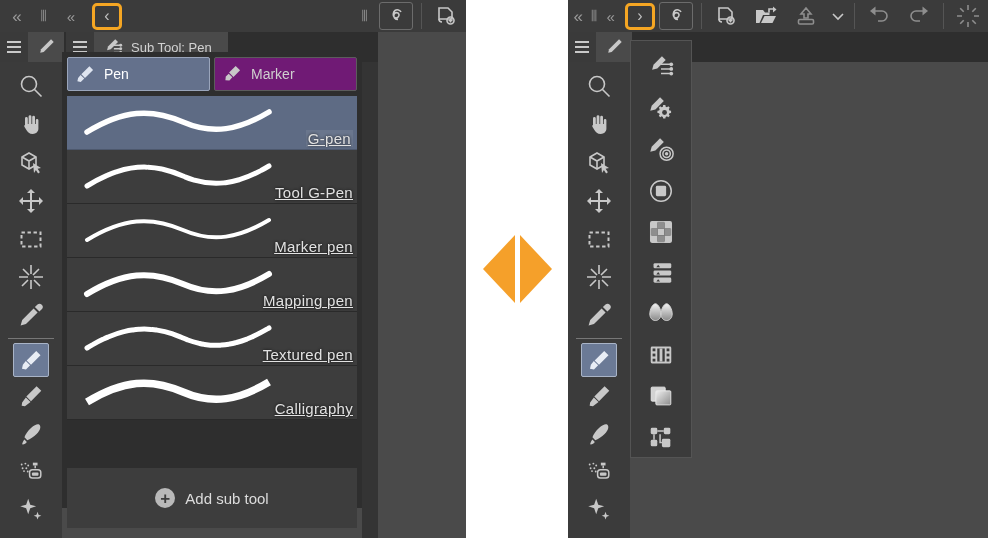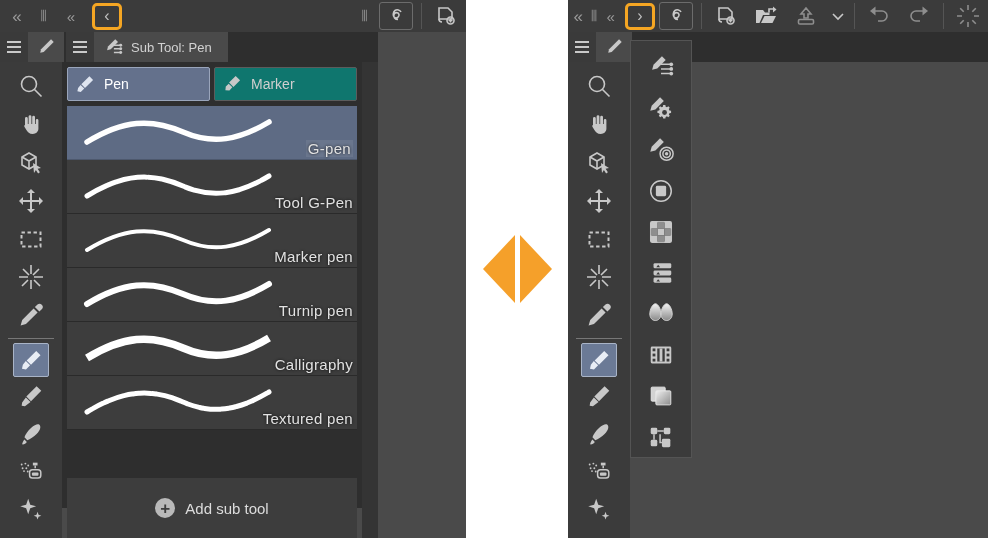--- a/index.html
+++ b/index.html
@@ -103,43 +103,44 @@
     flex: 0 0 auto;
   }
   .tool.sel {
     background: #6b7a96; border: 1px solid #a9b4c7; border-radius: 2px;
     width: 36px; height: 34px;
   }
   .tooldiv { width: 46px; height: 1px; background: #777; margin: 4px 0; }
 
   
   .subtool {
-    position: absolute; left: 62px; top: 62px; width: 300px; bottom: 30px;
+    position: absolute; left: 62px; top: 52px; width: 300px; bottom: 30px;
     background: #2e2e2e; padding: 5px;
   }
   .cat-row { display: flex; gap: 4px; margin-bottom: 5px; }
   .cat {
     flex: 1; height: 34px; display: flex; align-items: center; gap: 8px;
     padding-left: 6px; border: 1px solid #5c5c5c; border-radius: 2px;
-    background: #0f766e; color: #cfcfcf; font-size: 14px;
+    background: #701a75; color: #cfcfcf; font-size: 14px;
   }
   .cat.active { background: #64718c; border-color: #9aa5bb; color: #ffffff; }
 
   .brush-list { background: #2e2e2e; }
   .brush {
     position: relative; height: 54px; background: #3d3d3d;
     border-bottom: 1px solid #2a2a2a;
     overflow: hidden;
   }
   .brush.active { background: #5e6b84; border-bottom-color: #4d586d; }
   .brush svg { position: absolute; left: 6px; top: 2px; }
   .brush .bname {
     position: absolute; right: 4px; bottom: 2px;
     color: #e2e2e2; font-size: 15px; letter-spacing: .3px;
     text-shadow: 0 0 3px rgba(0,0,0,.85);
+    text-decoration: underline;
   }
   .brush.active .bname { background: #6a768d; padding: 0 2px; }
 
   .addsub {
     height: 60px; display: flex; align-items: center; justify-content: center;
     gap: 10px; color: #dcdcdc; font-size: 15px; background: #3d3d3d;
     margin-top: 48px;
   }
   .addsub .plus {
     width: 20px; height: 20px; border-radius: 50%;
@@ -375,35 +376,35 @@
           <svg width="240" height="48" viewBox="0 0 240 48">
             <path d="M14 34 C50 12, 78 10, 110 24 C140 37, 166 32, 196 14" fill="none" stroke="#ffffff" stroke-width="4" stroke-linecap="round"></path>
           </svg>
           <span class="bname">Marker pen</span>
         </div>
 
         <div class="brush">
           <svg width="240" height="48" viewBox="0 0 240 48">
             <path d="M14 34 C50 12, 78 10, 110 24 C140 37, 166 32, 196 14" fill="none" stroke="#ffffff" stroke-width="6" stroke-linecap="round"></path>
           </svg>
-          <span class="bname">Turnip pen</span>
+          <span class="bname">Mapping pen</span>
+        </div>
+
+        <div class="brush">
+          <svg width="240" height="48" viewBox="0 0 240 48">
+            <path d="M14 34 C50 12, 78 10, 110 24 C140 37, 166 32, 196 14" fill="none" stroke="#ffffff" stroke-width="5" stroke-linecap="round" stroke-dasharray="6 1 11 1.4 4 1 16 1.2 7 1"></path>
+          </svg>
+          <span class="bname">Textured pen</span>
         </div>
 
         <div class="brush">
           <svg width="240" height="48" viewBox="0 0 240 48">
             <path d="M14 34 C50 12, 78 10, 110 24 C140 37, 166 32, 196 14" fill="none" stroke="#ffffff" stroke-width="7.5" stroke-linecap="butt"></path>
           </svg>
           <span class="bname">Calligraphy</span>
-        </div>
-
-        <div class="brush">
-          <svg width="240" height="48" viewBox="0 0 240 48">
-            <path d="M14 34 C50 12, 78 10, 110 24 C140 37, 166 32, 196 14" fill="none" stroke="#ffffff" stroke-width="5" stroke-linecap="round" stroke-dasharray="6 1 11 1.4 4 1 16 1.2 7 1"></path>
-          </svg>
-          <span class="bname">Textured pen</span>
         </div>
       </div>
 
       <div class="addsub">
         <span class="plus">+</span>
         <span>Add sub tool</span>
       </div>
     </div>
   </div>
 

